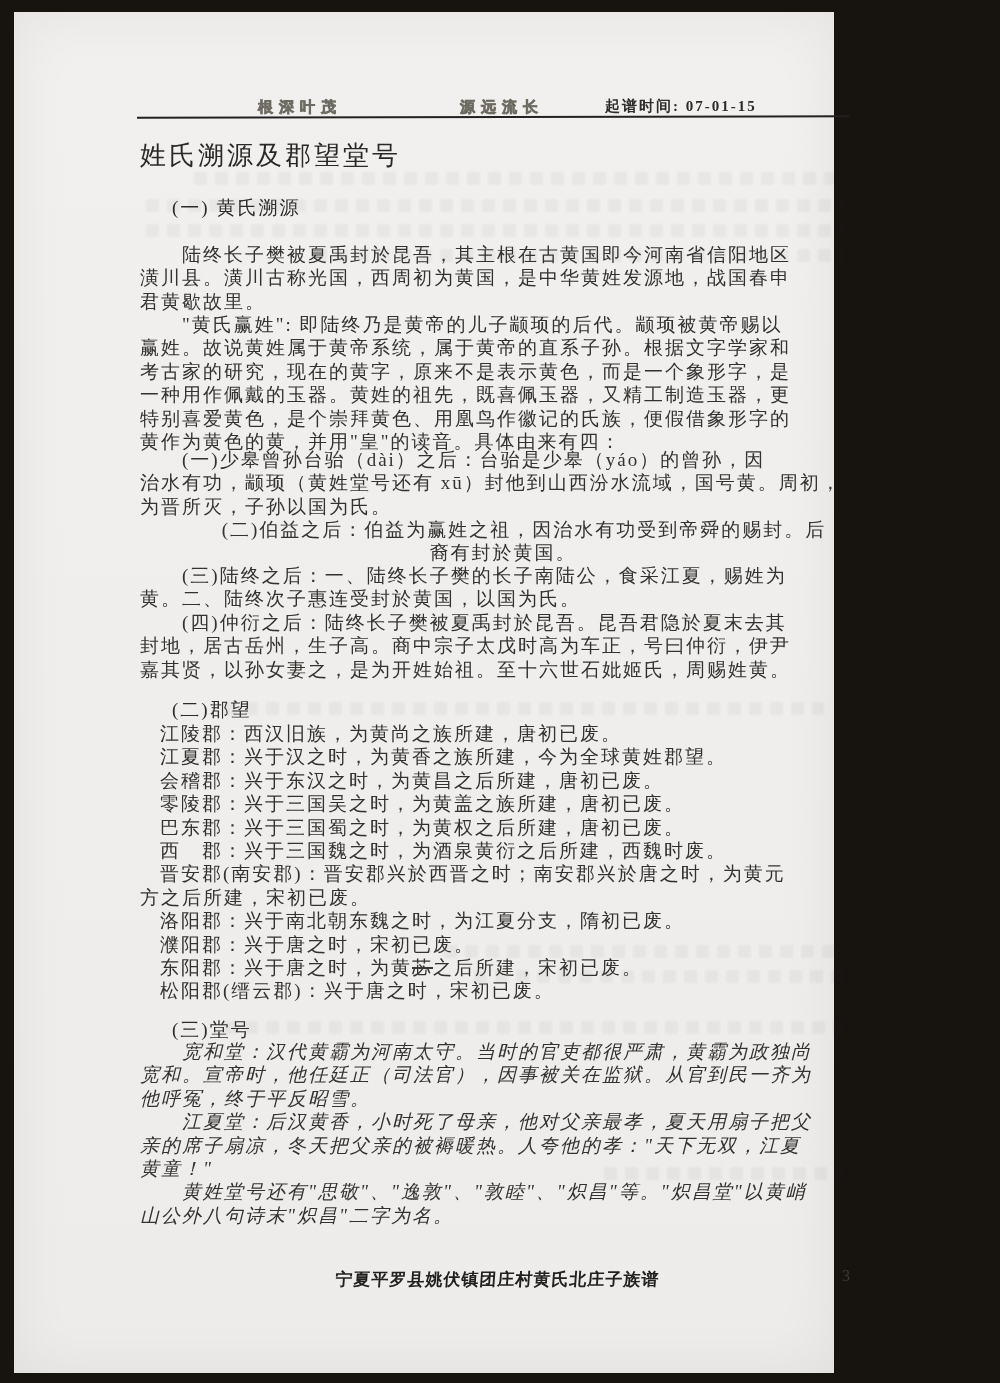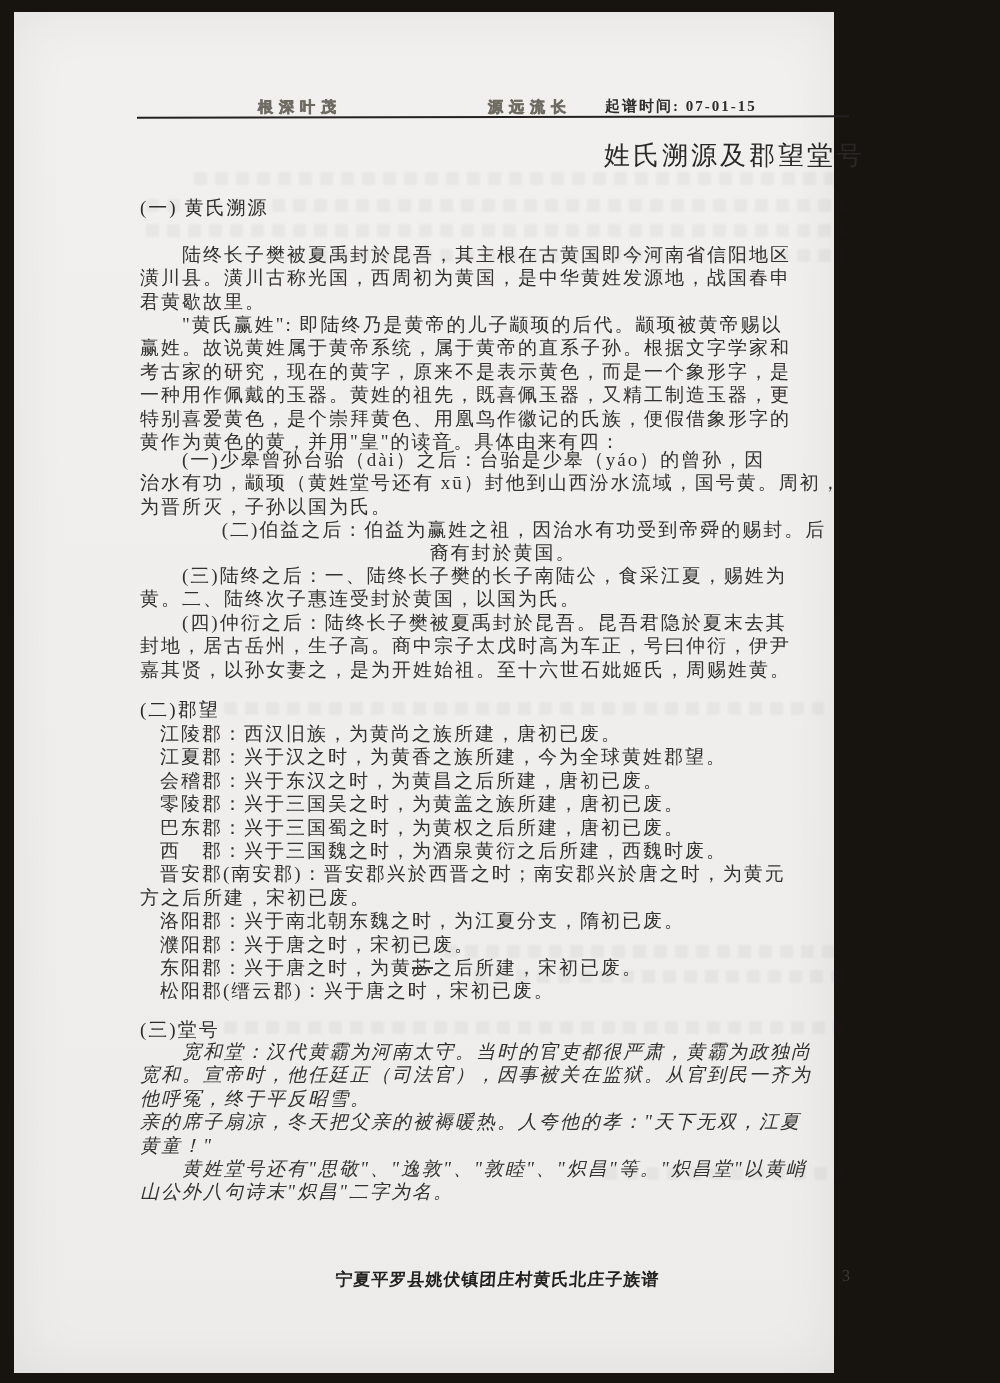--- a/index.html
+++ b/index.html
@@ -14,37 +14,37 @@
     box-shadow:inset 0 0 60px rgba(0,0,0,0.06);
   }
   
   .motto{
     position:absolute;font-size:15px;letter-spacing:6px;
     color:#8b8880;font-weight:bold;
     text-shadow:0 0 1px #b5b2aa;
     -webkit-text-stroke:0.6px #6d6a62;
   }
   .motto-left{left:244px;top:86px;}
-  .motto-center{left:446px;top:86px;margin-left:28px;}
+  .motto-center{left:446px;top:86px;}
   .compile-date{
     position:absolute;left:591px;top:85px;
     font-size:15px;letter-spacing:2px;color:#2e2c2a;font-weight:bold;
   }
   .hdr-rule{
     position:absolute;left:123px;top:104px;width:712px;height:2px;
     background:#232120;transform:rotate(-0.12deg);
   }
   
   .doc-title{
-    position:absolute;left:136px;top:126px;width:715px;
-    text-align:right;font-size:26px;letter-spacing:3px;color:#2a2826;
+    position:absolute;left:126px;top:126px;width:715px;
+    text-align:left;font-size:26px;letter-spacing:3px;color:#2a2826;
   }
   
   .block{position:absolute;left:126px;width:726px;color:#33312e;}
-  .sec-head{font-size:19px;letter-spacing:2px;color:#2e2c29;}
+  .sec-head{font-size:19px;letter-spacing:2px;color:#2e2c29;margin-left:32px;}
   .ln{
     height:23.4px;line-height:23.4px;font-size:19px;letter-spacing:2px;
     white-space:nowrap;color:#34322f;
   }
   .ind1{padding-left:20px;}
   .ind2{padding-left:42px;}
   .s1-head{top:183px;}
   .para1{top:231px;}
   .para2{top:301px;}
   .origin1{top:436px;}
@@ -159,20 +159,21 @@
     </div>
     <div class="ln ind1">松阳郡(缙云郡)：兴于唐之时，宋初已废。</div>
   </div>
 
   <div class="block sec-head s3-head">(三)堂号</div>
 
   <div class="block s3-list">
     <div class="ln ind2">宽和堂：汉代黄霸为河南太守。当时的官吏都很严肃，黄霸为政独尚</div>
     <div class="ln">宽和。宣帝时，他任廷正（司法官），因事被关在监狱。从官到民一齐为</div>
     <div class="ln">他呼冤，终于平反昭雪。</div>
+    <div class="ln ind2">江夏堂：后汉黄香，小时死了母亲，他对父亲最孝，夏天用扇子把父</div>
     <div class="ln">亲的席子扇凉，冬天把父亲的被褥暖热。人夸他的孝："天下无双，江夏</div>
     <div class="ln">黄童！"</div>
     <div class="ln ind2">黄姓堂号还有"思敬"、"逸敦"、"敦睦"、"炽昌"等。"炽昌堂"以黄峭</div>
     <div class="ln">山公外八句诗末"炽昌"二字为名。</div>
   </div>
 
   <div class="footer-title">宁夏平罗县姚伏镇团庄村黄氏北庄子族谱</div>
   <div class="page-num">3</div>
 
 </div>

